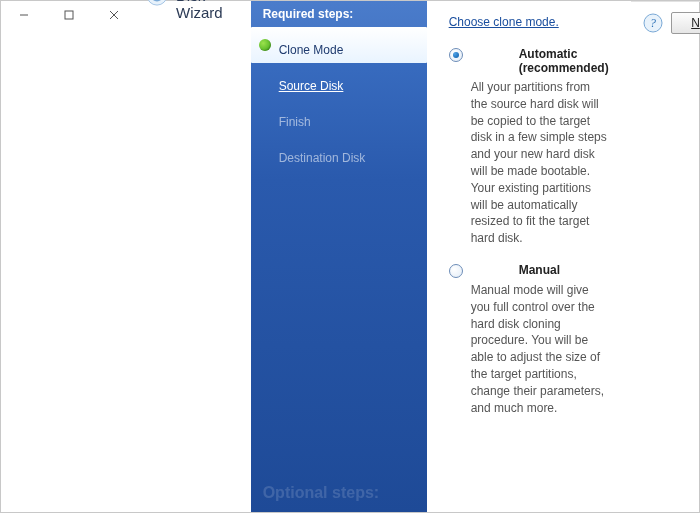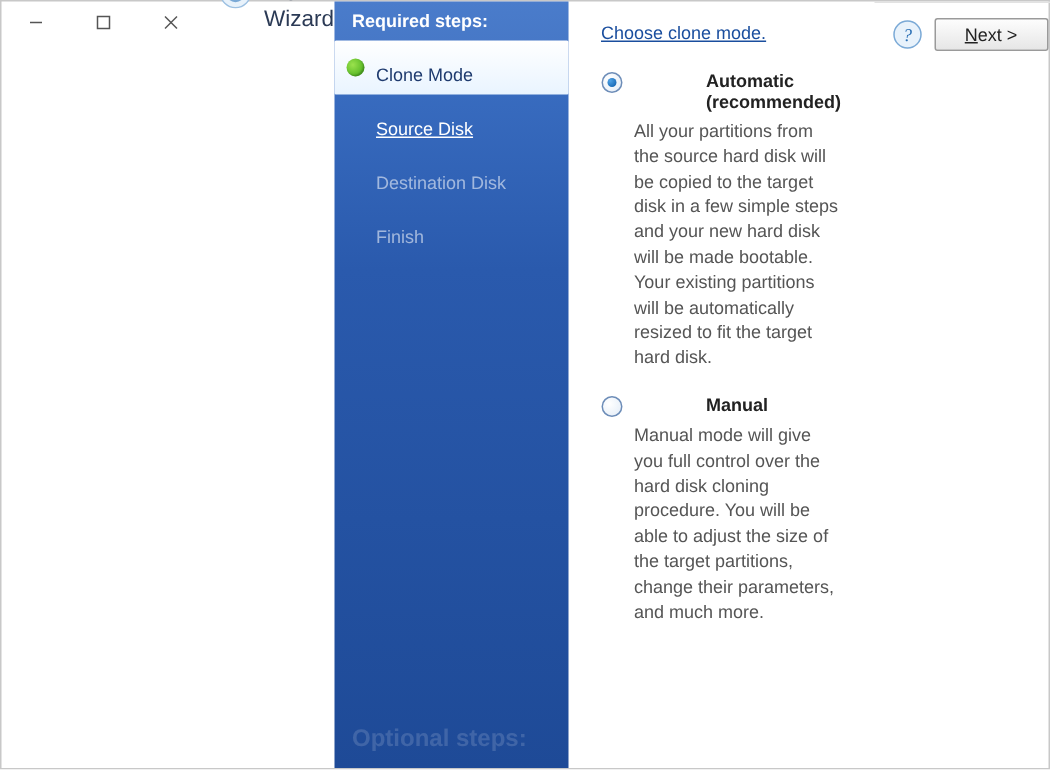--- a/index.html
+++ b/index.html
@@ -54,26 +54,27 @@
     color: #2b3a55;
   }
   
   .body {
     flex: 1;
     display: flex;
     min-height: 0;
   }
   
   .sidebar {
-    width: 156px;
+    width: 176px;
     background: linear-gradient(to bottom, #3f74c8 0%, #2a5aad 35%, #1e4a97 100%);
     color: #fff;
     display: flex;
     flex-direction: column;
     font-size: 12px;
+    margin-left: 28px;
   }
   .sidebar-header {
     font-weight: bold;
     padding: 6px 12px 6px 12px;
     background: rgba(255,255,255,0.06);
     color: #fff;
     font-size: 12px;
   }
   .step {
     padding: 16px 12px 6px 28px;
@@ -222,24 +223,24 @@
     <div class="sidebar">
       <div class="sidebar-header">Required steps:</div>
 
       <div class="step active">
         <span>Clone Mode</span>
       </div>
       <div class="step next">
         <a href="#">Source Disk</a>
       </div>
       <div class="step disabled">
+        <span>Finish</span>
+      </div>
+      <div class="step disabled">
         <span>Destination Disk</span>
-      </div>
-      <div class="step disabled">
-        <span>Finish</span>
       </div>
 
       <div class="sidebar-spacer"></div>
       <div class="sidebar-footer">Optional steps:</div>
     </div>
 
     <div class="main">
       <div class="main-title">Choose clone mode.</div>
 
       <div class="option">

